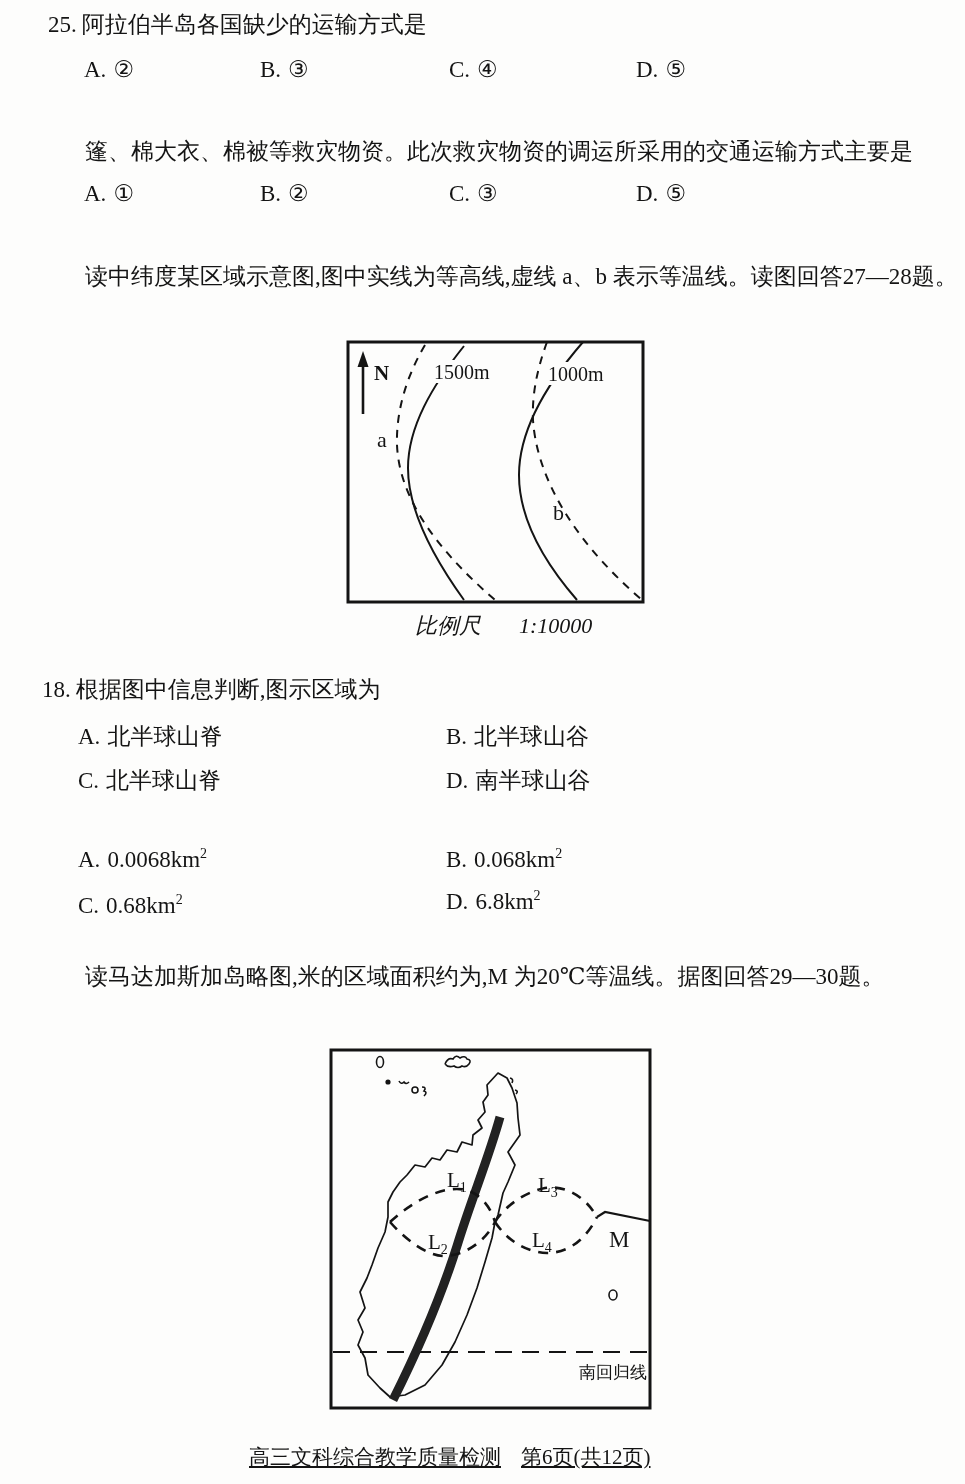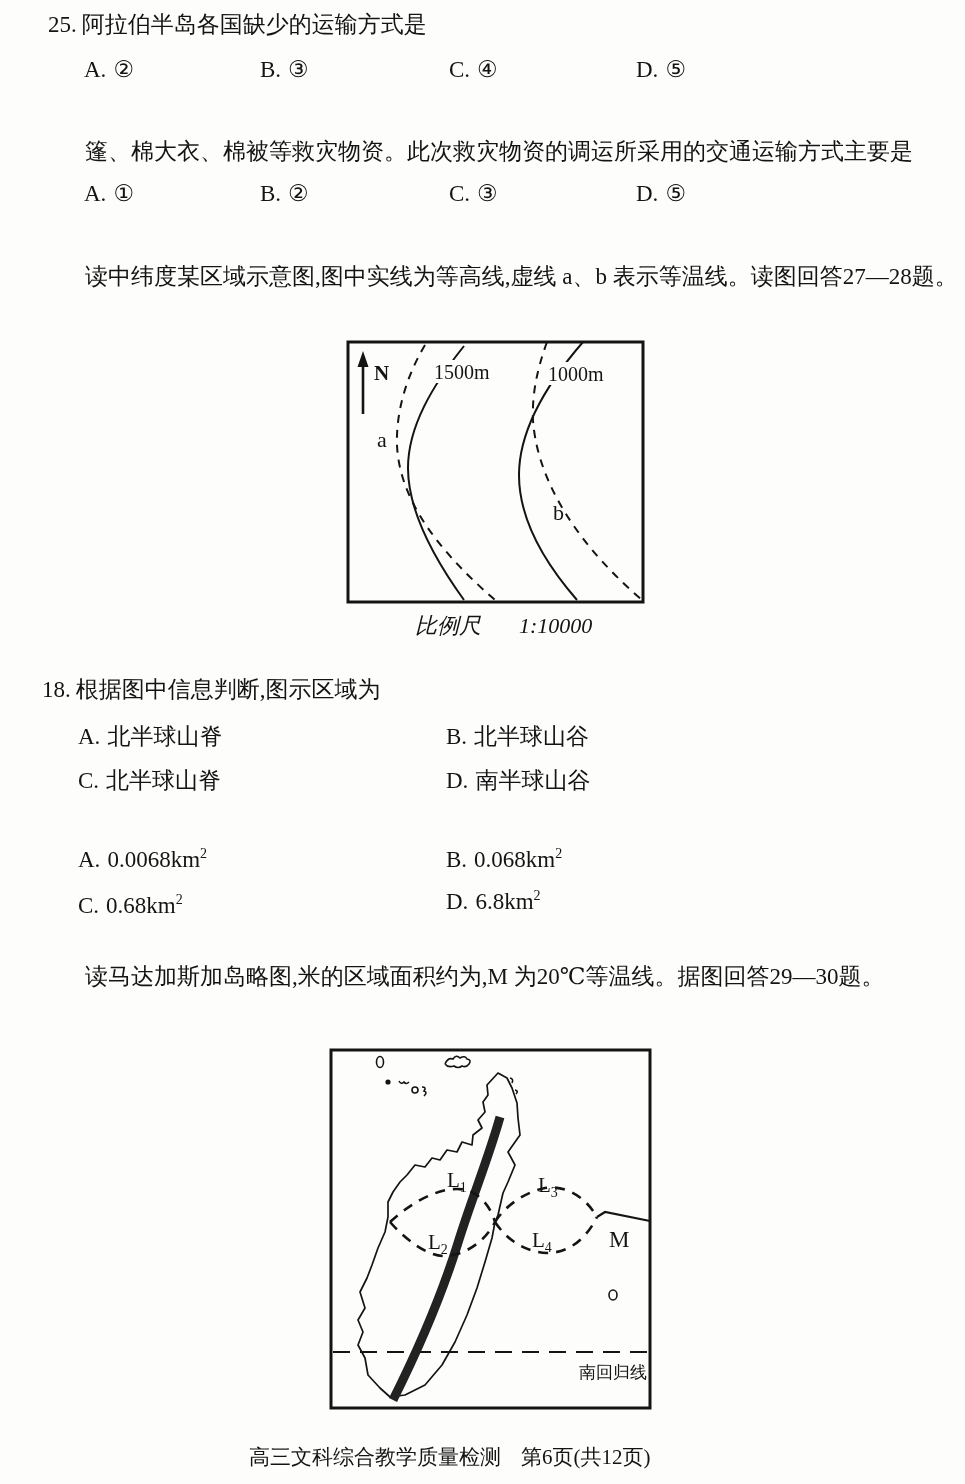--- a/index.html
+++ b/index.html
@@ -9,21 +9,21 @@
     font-family:"Liberation Serif","DejaVu Serif",serif;color:#141414;
     overflow:hidden;margin:0 auto;
   }
   .t{position:absolute;font-size:23px;line-height:1.2;white-space:nowrap;}
   .num{margin-right:5px;}
   .opt{position:absolute;font-size:23px;white-space:nowrap;}
   .opt .lbl{margin-right:7px;}
   sup{font-size:14px;}
   .scaleline{position:absolute;font-size:22px;white-space:nowrap;font-style:italic;}
   .scaleline .gap{margin-left:38px;}
-  .footer{position:absolute;font-size:21px;white-space:nowrap;}
+  .footer{position:absolute;font-size:21px;white-space:nowrap;text-decoration:underline;}
   .footer .gap{margin-left:20px;}
   svg{position:absolute;}
   svg text{font-family:"Liberation Serif","DejaVu Serif",serif;fill:#141414;}
 </style>
 </head>
 <body>
 
 <div class="page">
 
   <div class="t" style="left:48px;top:11px">

